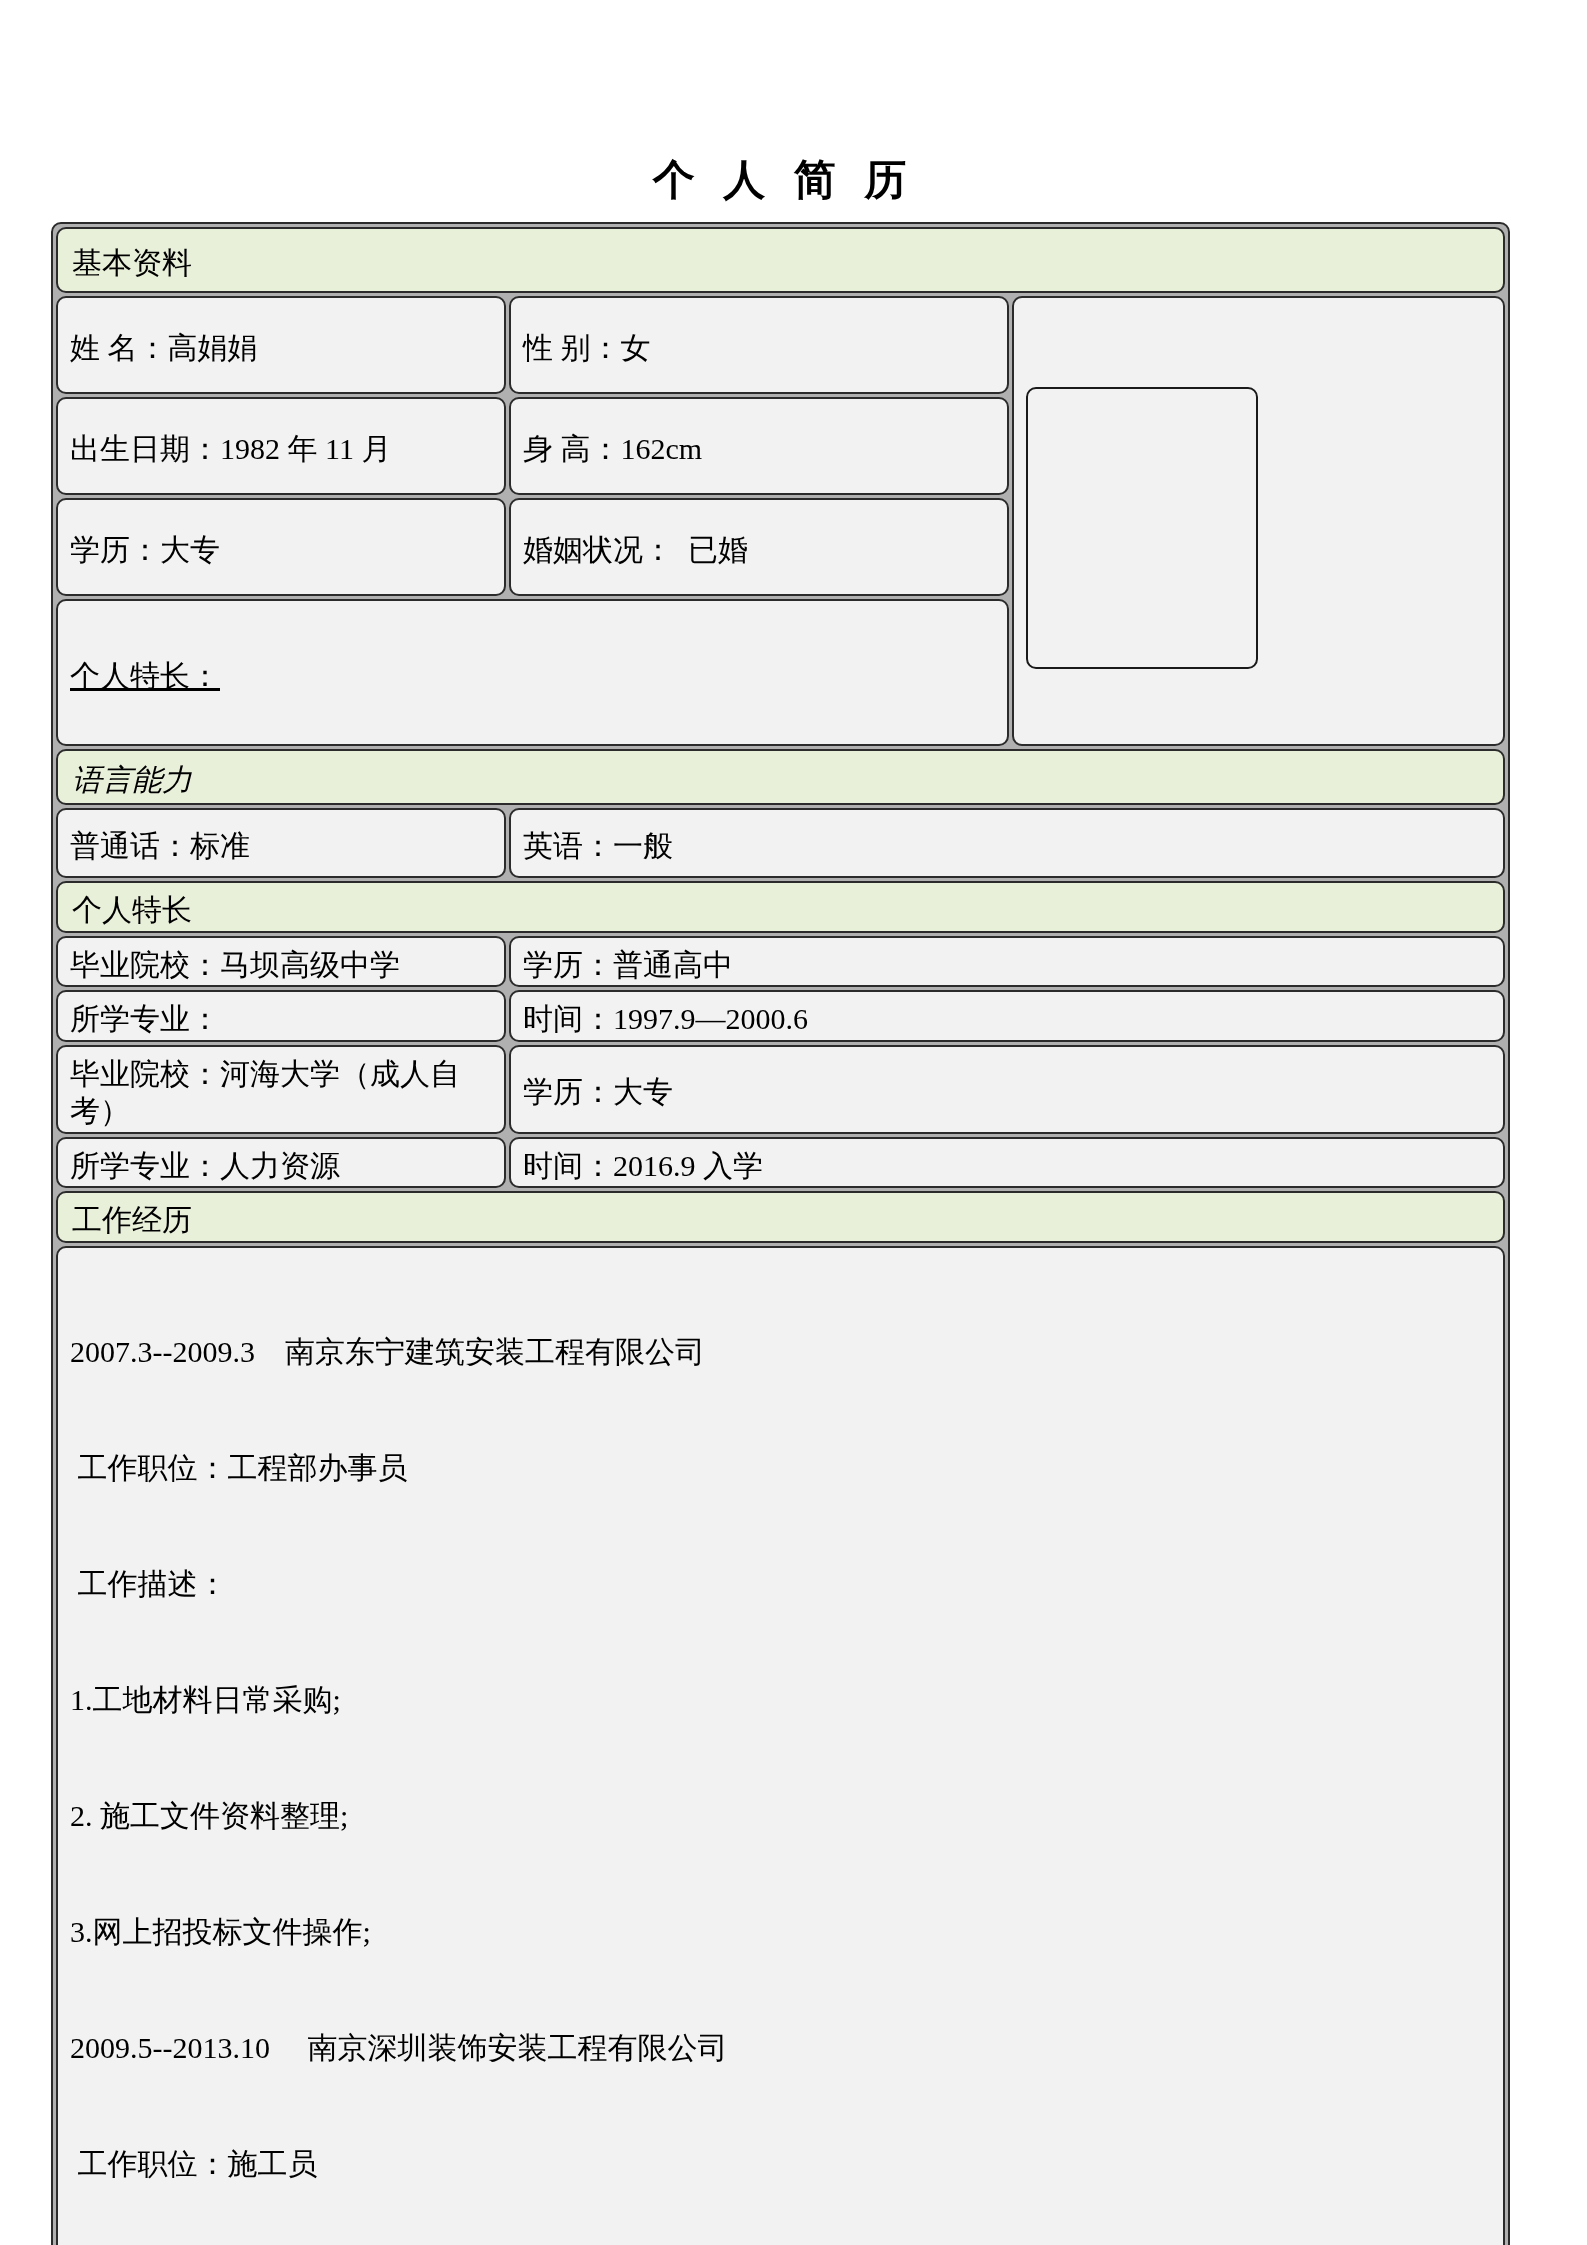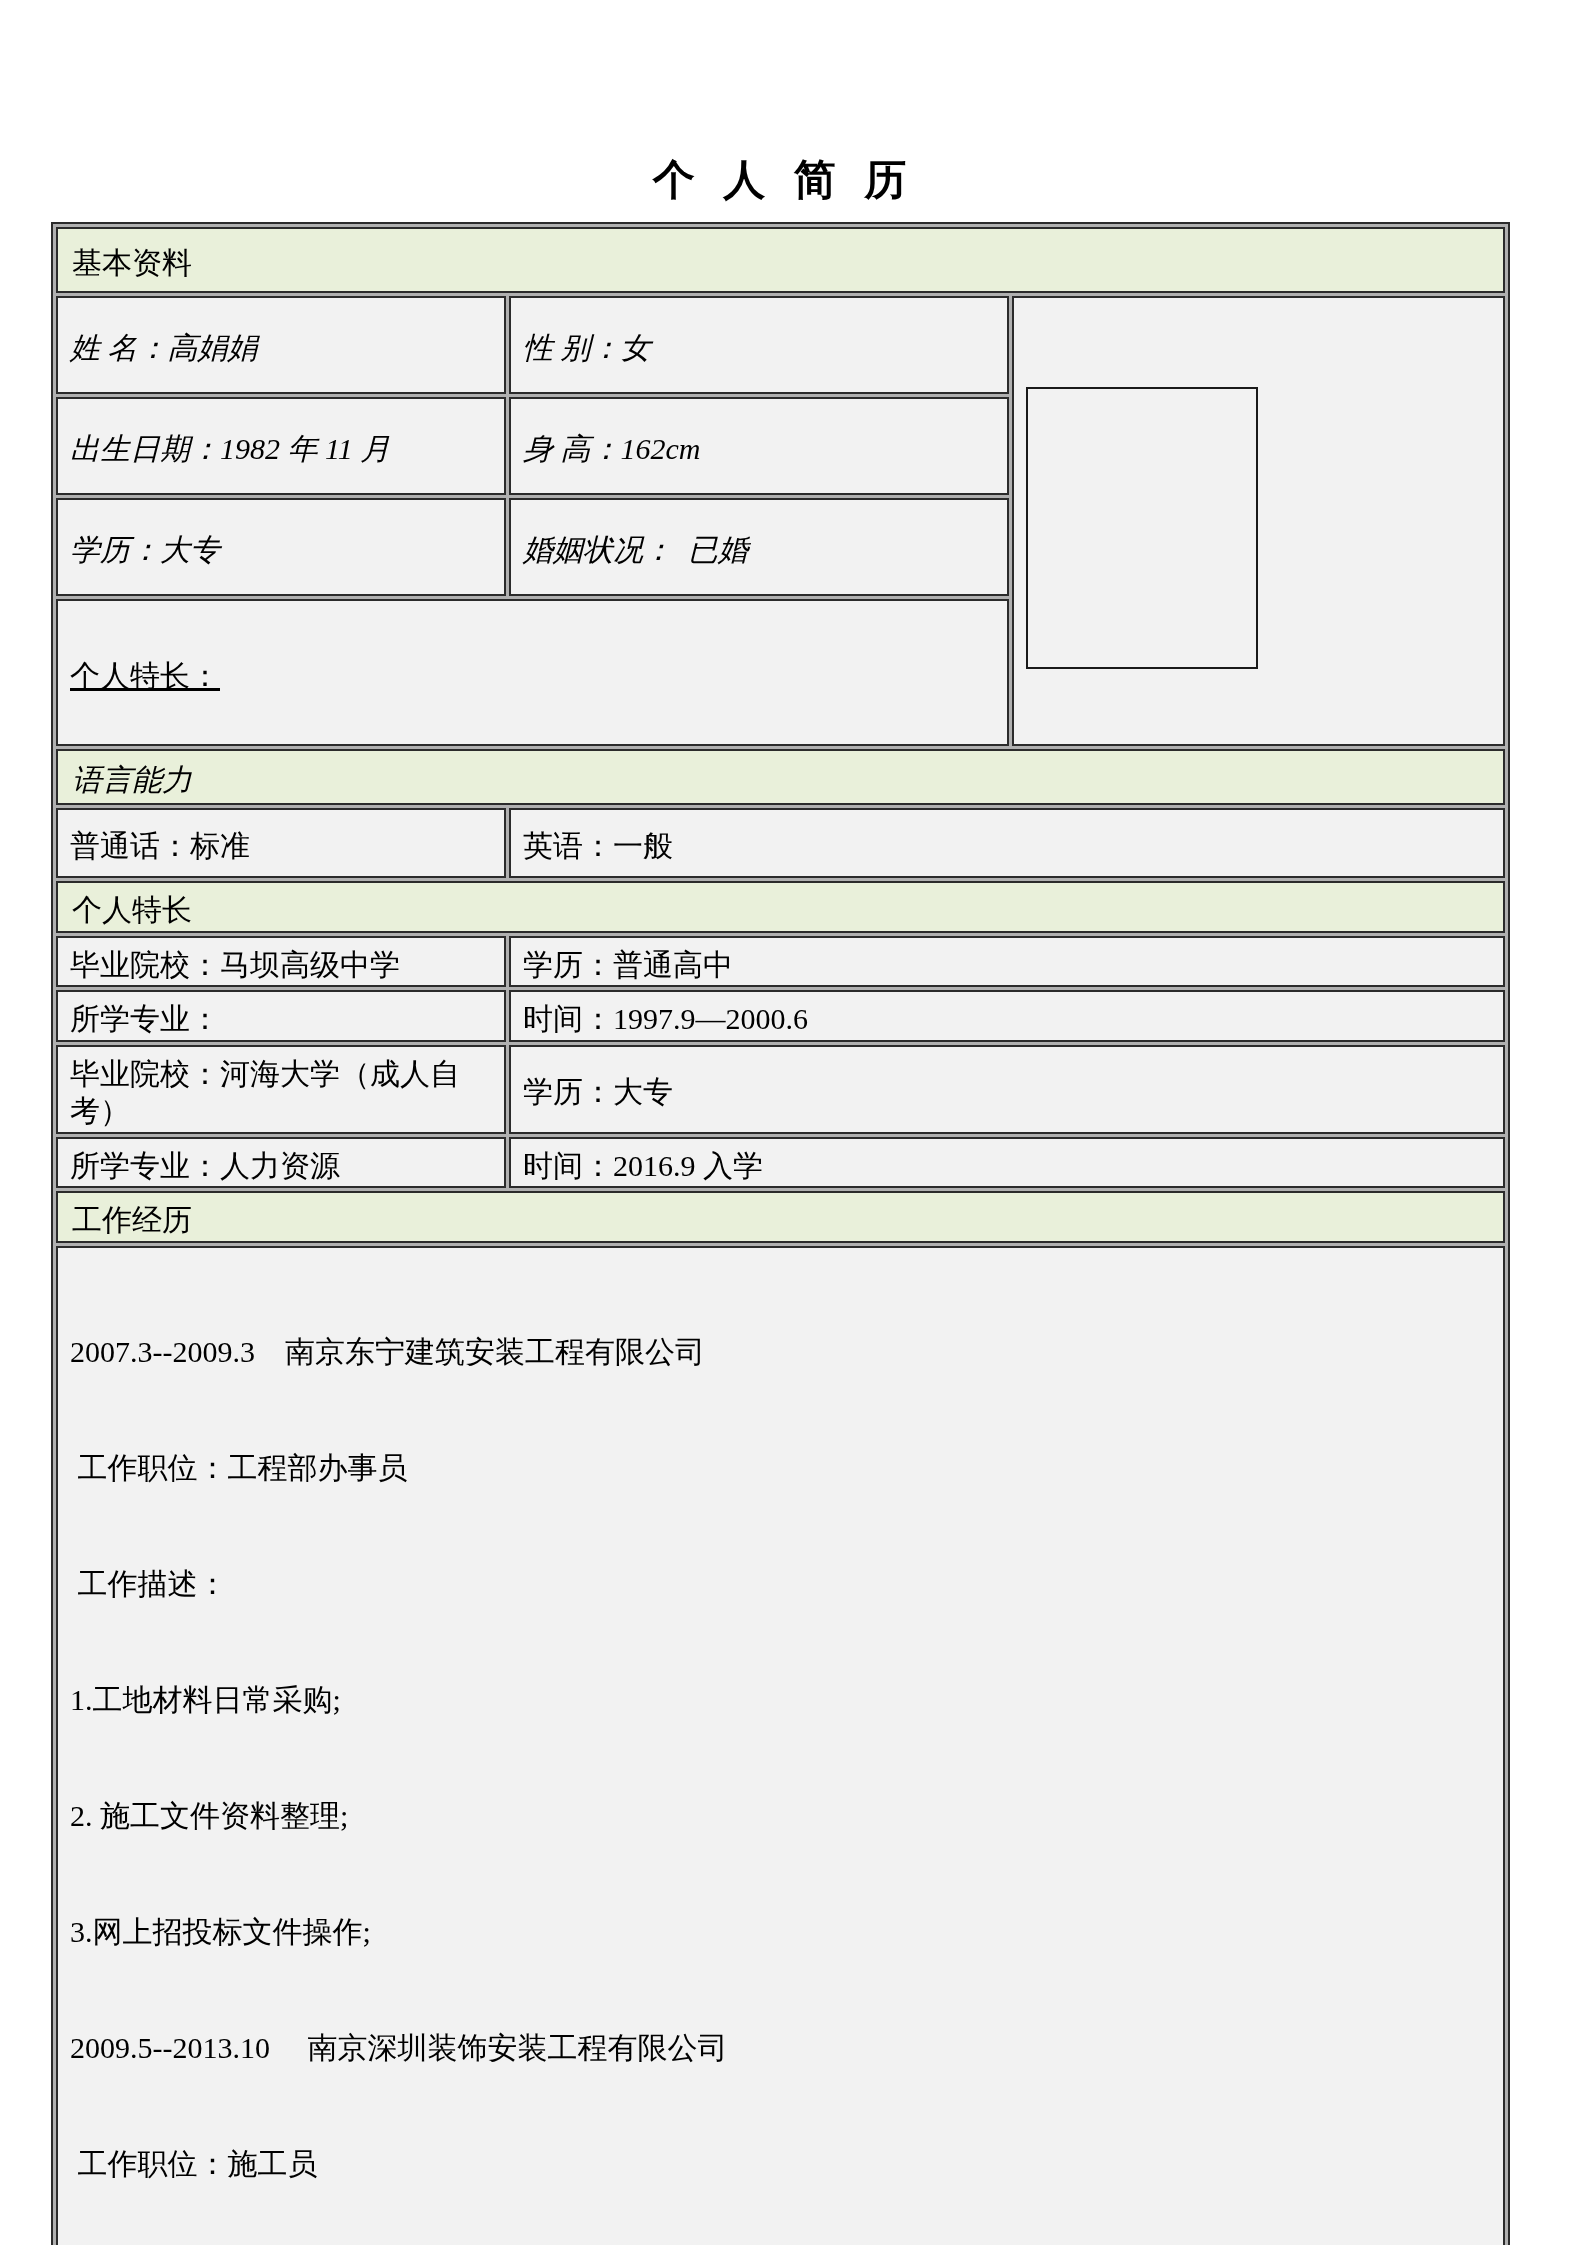--- a/index.html
+++ b/index.html
@@ -2,21 +2,21 @@
 <html lang="zh" style="--section-bg: #e9f0da; --cell-bg: #f2f2f2; --grid-gap: #b0b0b0; --line: #2b2b2b;"><head>
 <meta charset="utf-8">
 <style>
   :root{
     --section-bg:#e9f0da;
     --cell-bg:#f2f2f2;
     --grid-gap:#b0b0b0;
     --line:#2b2b2b;
     --text:#000000;
   }
-  *{box-sizing:border-box;}
+  *{box-sizing:border-box;border-radius:10px;}
   html,body{margin:0;padding:0;background:#ffffff;}
   body{
     font-family:"Liberation Serif","DejaVu Serif",serif;
     color:var(--text);
   }
   .page{
     position:relative;
     width:1587px;
     height:2245px;
     background:#ffffff;
@@ -53,21 +53,21 @@
     padding:8px 8px 2px 12px;
     vertical-align:middle;
     white-space:pre-wrap;
     overflow:hidden;
   }
   td.sec{
     background:var(--section-bg);
     padding-left:14px;
   }
   td.h-basic-sec{height:66px;}
-  td.h-row{height:60px;font-style:italic;}
+  td.h-row{height:60px;}
   td.h-special{height:90px;text-decoration:underline;}
   td.h-lang-sec{height:56px;font-style:italic;}
   td.h-lang-row{height:70px;}
   td.h-thin-sec{height:42px;}
   td.h-edu-row{height:38px;margin-left:24px;}
   td.content{
     vertical-align:top;
     padding:8px 12px 10px 12px;
   }
   .work-line{

